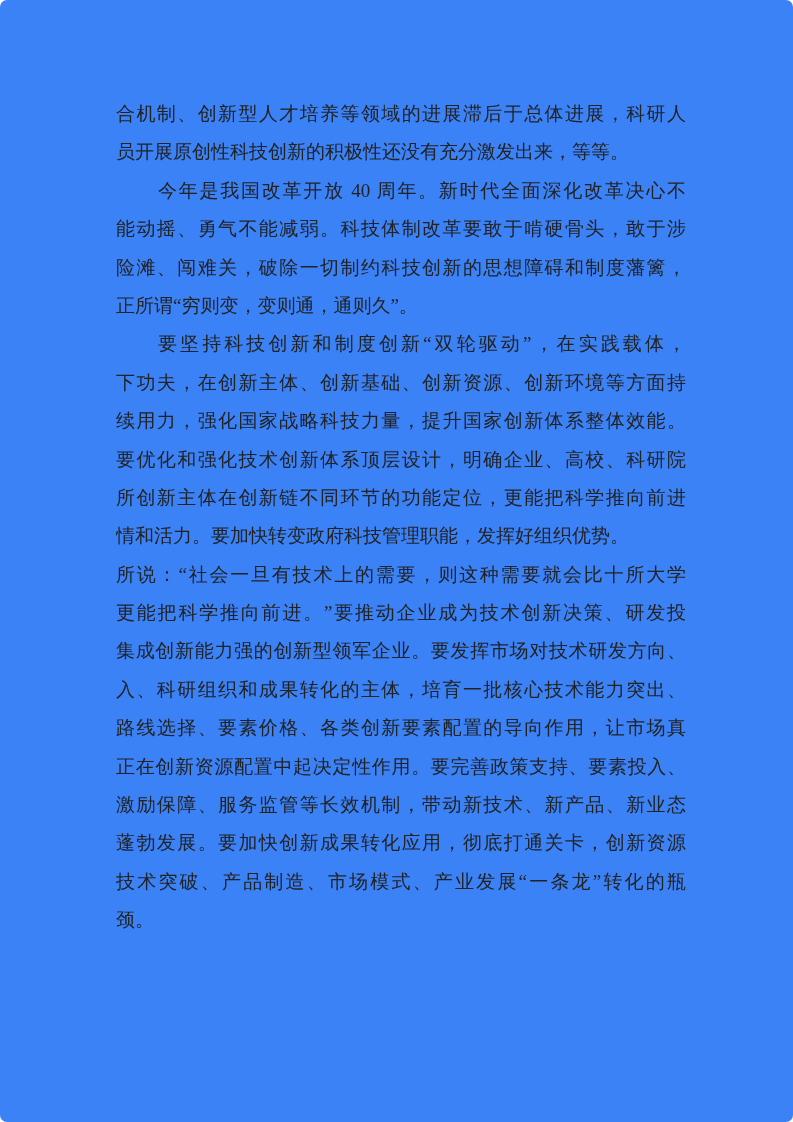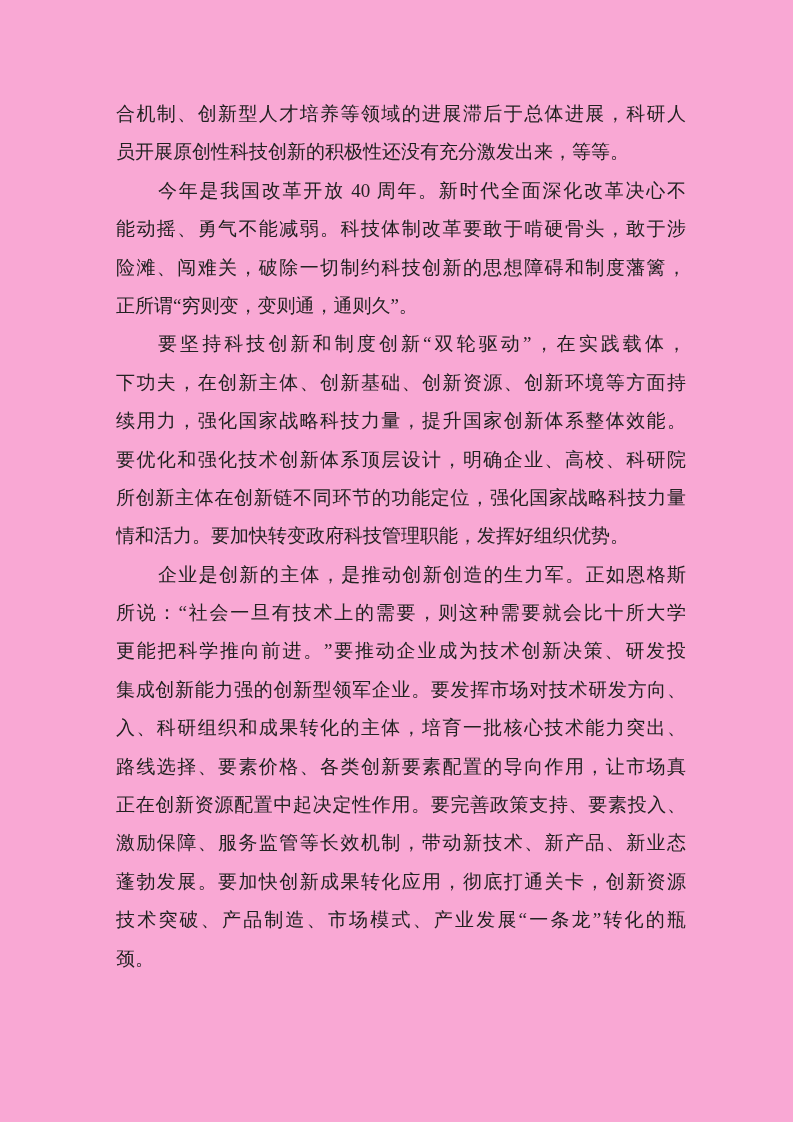--- a/index.html
+++ b/index.html
@@ -4,23 +4,24 @@
 <style>
   html, body {
     margin: 0;
     padding: 0;
     background: #ffffff;
   }
   .page {
     position: relative;
     width: 793px;
     height: 1122px;
-    background: #f9a8d4;
+    background: #3b82f6;
     overflow: hidden;
     font-family: "Liberation Serif", serif;
+    border-radius: 7px;
   }
   .textblock {
     position: absolute;
     left: 116px;
     top: 95px;
     width: 570px;
     color: #222222;
     font-size: 19px;
   }
   .paragraph {
@@ -60,26 +61,25 @@
       <div class="line">能动摇、勇气不能减弱。科技体制改革要敢于啃硬骨头，敢于涉</div>
       <div class="line">险滩、闯难关，破除一切制约科技创新的思想障碍和制度藩篱，</div>
       <div class="line end">正所谓“穷则变，变则通，通则久”。</div>
     </div>
 
     <div class="paragraph">
       <div class="line indent">要坚持科技创新和制度创新“双轮驱动”，在实践载体，</div>
       <div class="line">下功夫，在创新主体、创新基础、创新资源、创新环境等方面持</div>
       <div class="line">续用力，强化国家战略科技力量，提升国家创新体系整体效能。</div>
       <div class="line">要优化和强化技术创新体系顶层设计，明确企业、高校、科研院</div>
-      <div class="line">所创新主体在创新链不同环节的功能定位，强化国家战略科技力量</div>
+      <div class="line">所创新主体在创新链不同环节的功能定位，更能把科学推向前进</div>
       <div class="line end">情和活力。要加快转变政府科技管理职能，发挥好组织优势。</div>
     </div>
 
     <div class="paragraph">
-      <div class="line indent">企业是创新的主体，是推动创新创造的生力军。正如恩格斯</div>
       <div class="line">所说：“社会一旦有技术上的需要，则这种需要就会比十所大学</div>
       <div class="line">更能把科学推向前进。”要推动企业成为技术创新决策、研发投</div>
       <div class="line">集成创新能力强的创新型领军企业。要发挥市场对技术研发方向、</div>
       <div class="line">入、科研组织和成果转化的主体，培育一批核心技术能力突出、</div>
       <div class="line">路线选择、要素价格、各类创新要素配置的导向作用，让市场真</div>
       <div class="line">正在创新资源配置中起决定性作用。要完善政策支持、要素投入、</div>
       <div class="line">激励保障、服务监管等长效机制，带动新技术、新产品、新业态</div>
       <div class="line">蓬勃发展。要加快创新成果转化应用，彻底打通关卡，创新资源</div>
       <div class="line">技术突破、产品制造、市场模式、产业发展“一条龙”转化的瓶</div>
       <div class="line end">颈。</div>

